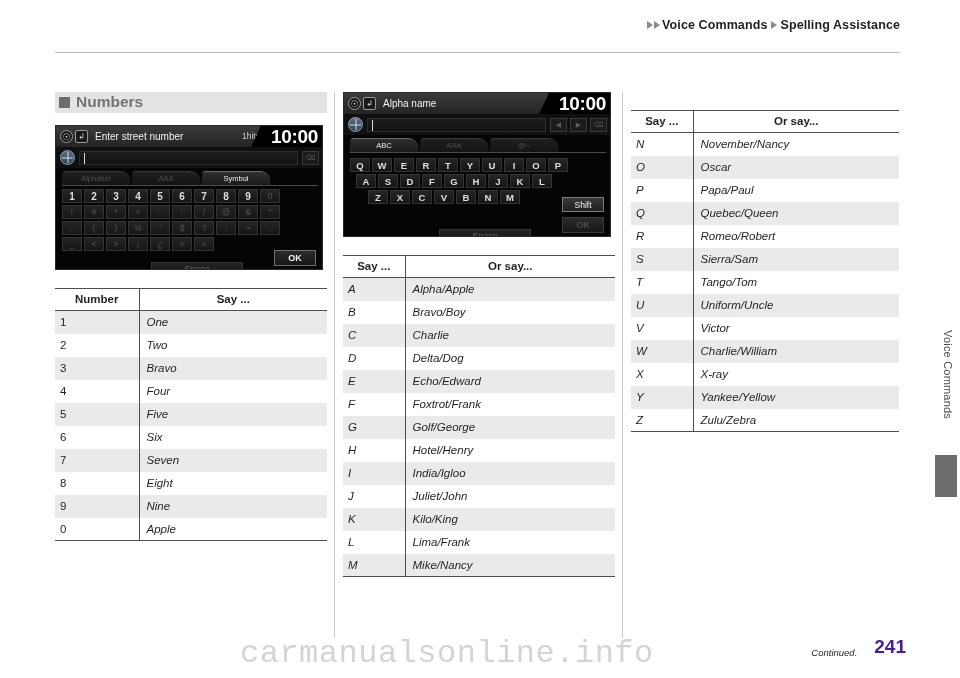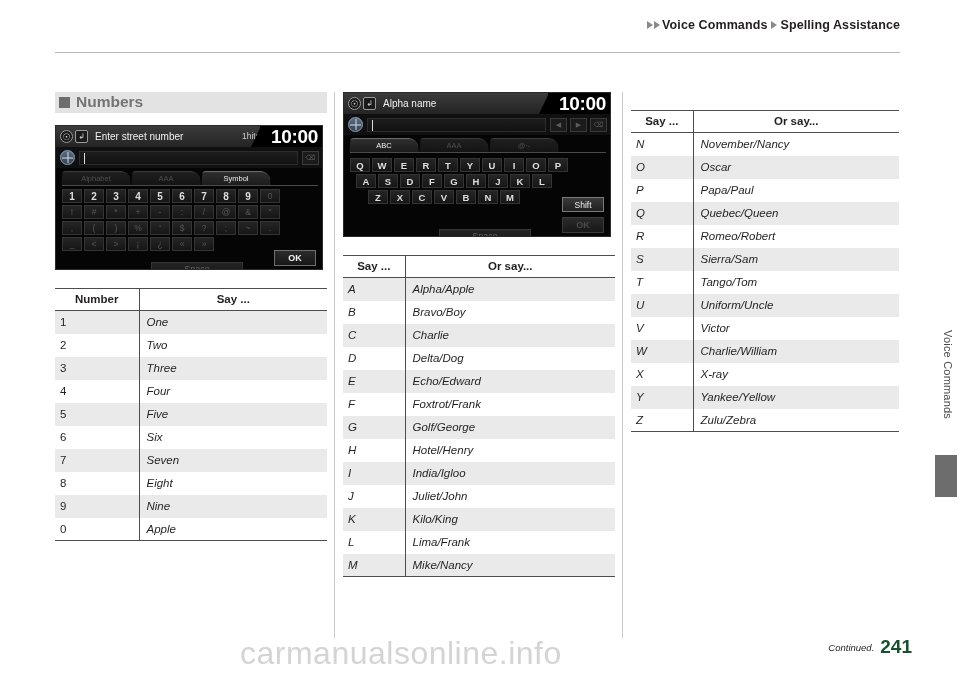--- a/index.html
+++ b/index.html
@@ -265,33 +265,33 @@
     white-space:nowrap;
   }
   .side-tab{
     position:absolute; right:3px; top:455px;
     width:22px; height:42px;
     background:#6d6d6d;
   }
 
   
   .footer{
-    position:absolute; right:48px; bottom:20px;
-    display:flex; align-items:center;
+    position:absolute; right:54px; bottom:20px;
+    display:flex; align-items:flex-end;gap:11px;
   }
   .continued{
     font-size:9.5px; font-style:italic; color:#231f20; margin-right:6px;
   }
-  .pagenum{ font-size:19px; font-weight:bold; color:#14532d; }
+  .pagenum{ font-size:19px; font-weight:bold; color:#4c1d95; }
 
   .watermark{
     position:absolute; left:240px; bottom:6px;
     font-size:32px; color:#d4d4d4;
     letter-spacing:.5px;
-    font-family:Liberation Sans, sans-serif;
+    font-family:Liberation Mono, monospace;
     user-select:none;
   }
 </style>
 </head>
 <body>
 
 <div class="page-header">
   <div class="breadcrumb">
     <span class="tri"></span>
       <span class="tri second"></span>
@@ -401,21 +401,21 @@
         <tr class="shade">
           <td class="k">1</td>
           <td>One</td>
         </tr>
         <tr>
           <td class="k">2</td>
           <td>Two</td>
         </tr>
         <tr class="shade">
           <td class="k">3</td>
-          <td>Three</td>
+          <td>Bravo</td>
         </tr>
         <tr>
           <td class="k">4</td>
           <td>Four</td>
         </tr>
         <tr class="shade">
           <td class="k">5</td>
           <td>Five</td>
         </tr>
         <tr>

